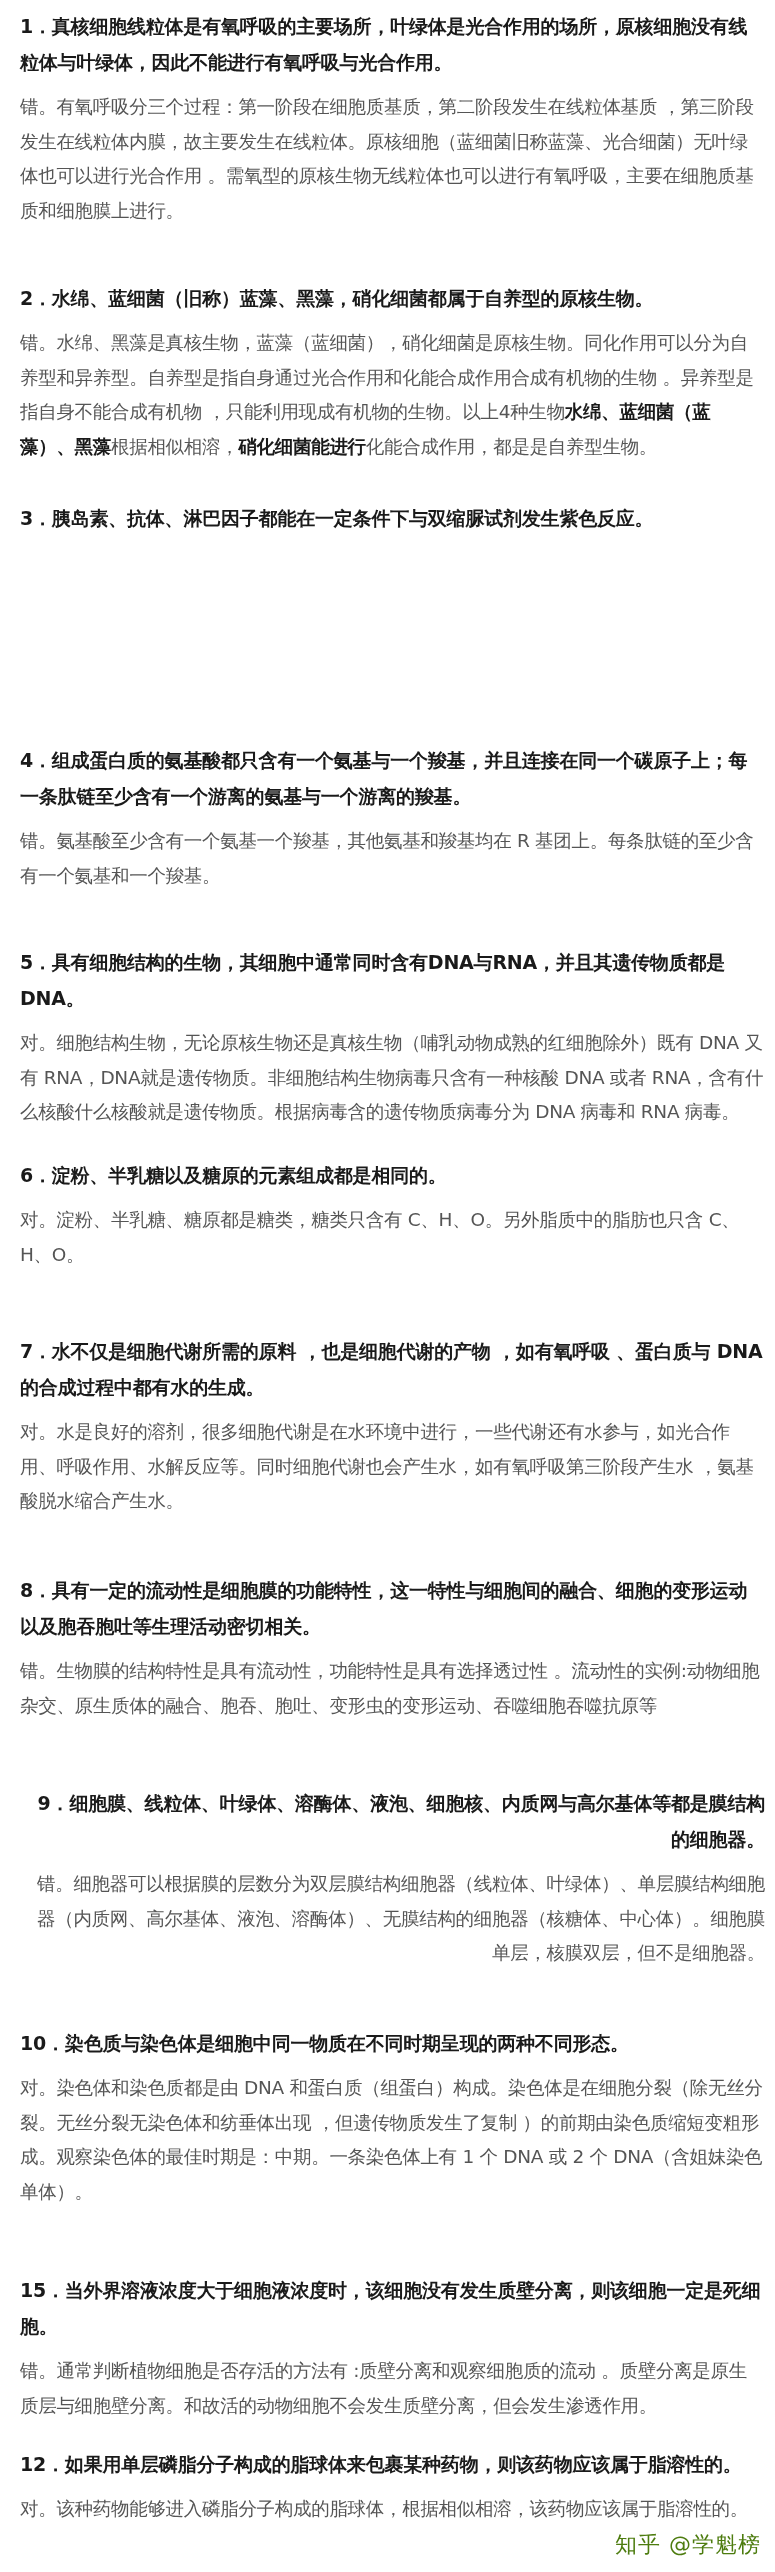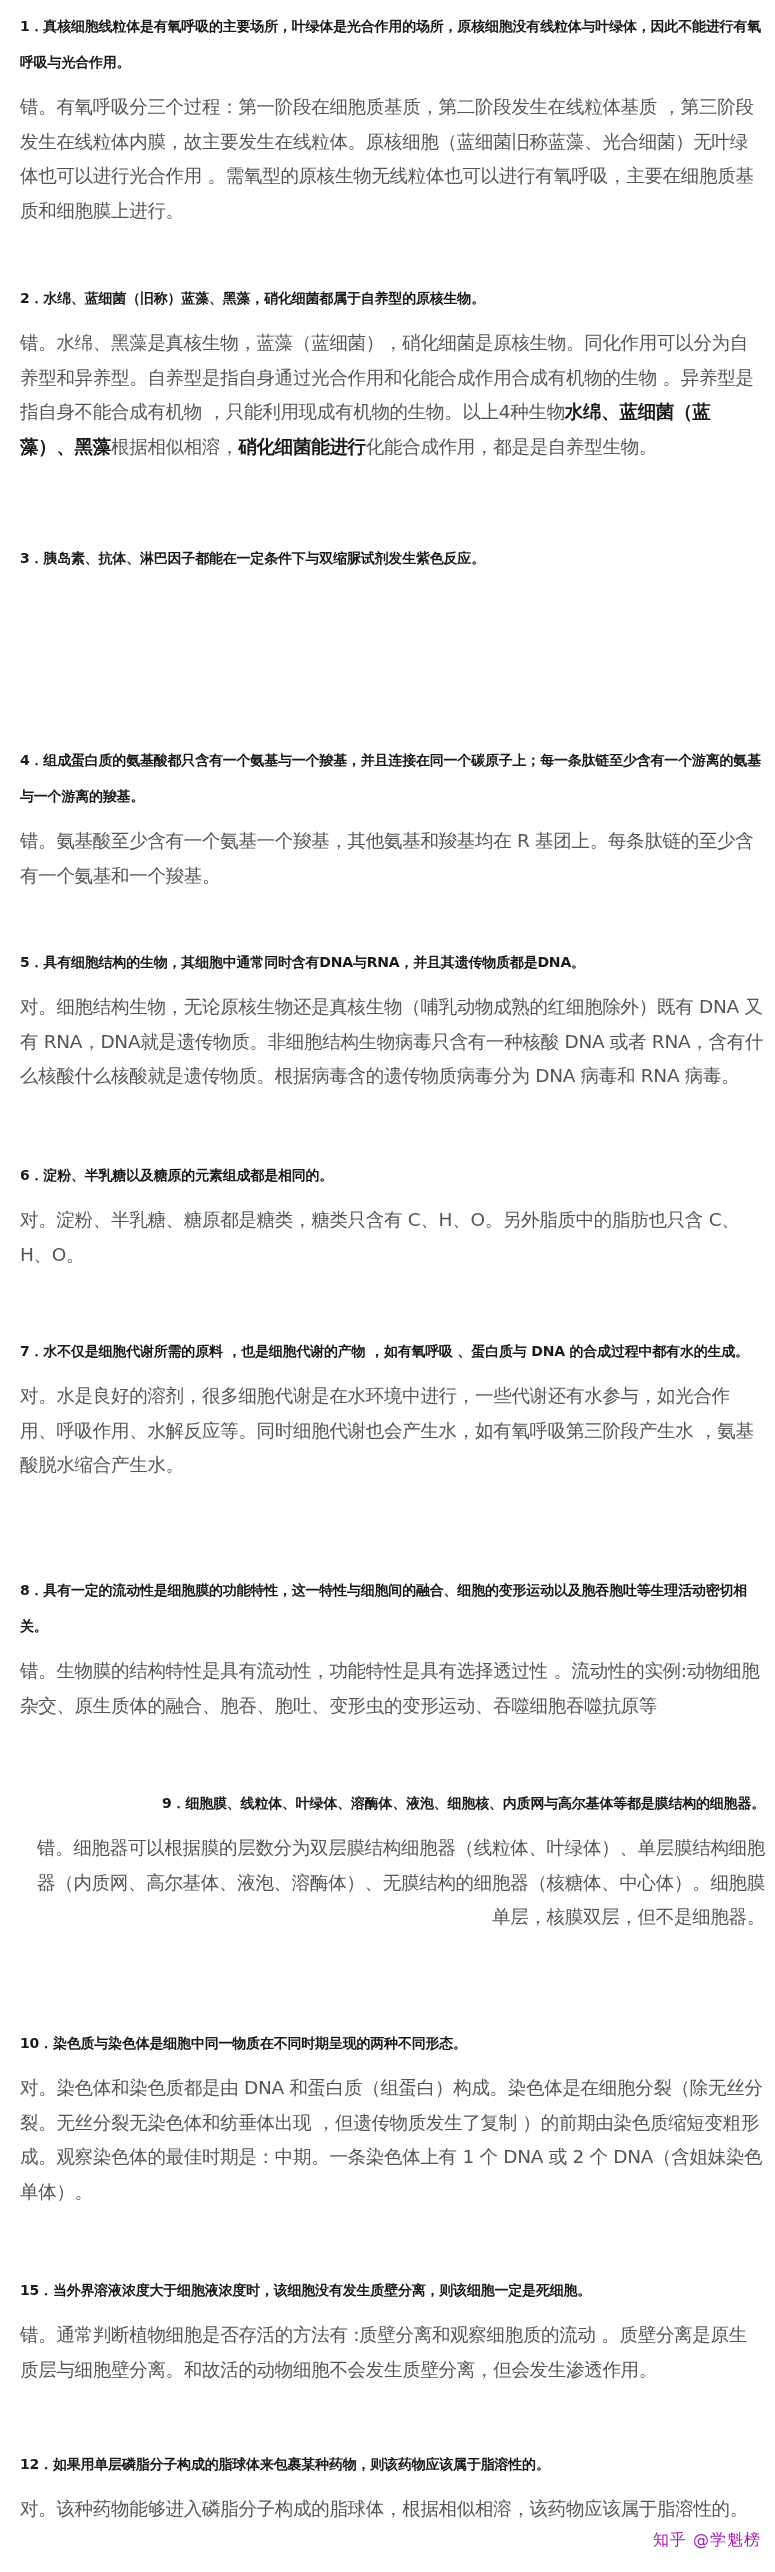--- a/index.html
+++ b/index.html
@@ -14,60 +14,60 @@
       overflow: hidden;
       font-family: "DejaVu Sans", "Liberation Sans", sans-serif;
     }
     .qa {
       position: absolute;
       left: 20px;
       width: 745px;
     }
     .question {
       margin: 0;
-      font-size: 14px;
+      font-size: 19px;
       font-weight: bold;
       color: #1a1a1a;
       line-height: 36px;
       letter-spacing: -0.2px;
     }
     .answer {
       margin: 10px 0 0 0;
       font-size: 18.5px;
       color: #555555;
       line-height: 34.5px;
       letter-spacing: -0.3px;
     }
     .answer b {
       color: #1a1a1a;
       font-weight: bold;
     }
     .watermark {
       position: absolute;
       right: 14px;
       top: 2530px;
-      font-size: 16px;
-      color: #a21caf;
+      font-size: 22px;
+      color: #4d7c0f;
       letter-spacing: 1px;
     }
   </style>
 </head>
 <body>
 
 <section class="qa" style="top:8px;">
   <p class="question">1．真核细胞线粒体是有氧呼吸的主要场所，叶绿体是光合作用的场所，原核细胞没有线粒体与叶绿体，因此不能进行有氧呼吸与光合作用。</p>
   <p class="answer">错。有氧呼吸分三个过程：第一阶段在细胞质基质，第二阶段发生在线粒体基质 ，第三阶段发生在线粒体内膜，故主要发生在线粒体。原核细胞（蓝细菌旧称蓝藻、光合细菌）无叶绿体也可以进行光合作用 。需氧型的原核生物无线粒体也可以进行有氧呼吸，主要在细胞质基质和细胞膜上进行。</p>
 </section>
 
 <section class="qa" style="top:280px;">
   <p class="question">2．水绵、蓝细菌（旧称）蓝藻、黑藻，硝化细菌都属于自养型的原核生物。</p>
   <p class="answer"><span>错。水绵、黑藻是真核生物，蓝藻（蓝细菌），硝化细菌是原核生物。同化作用可以分为自养型和异养型。自养型是指自身通过光合作用和化能合成作用合成有机物的生物 。异养型是指自身不能合成有机物 ，只能利用现成有机物的生物。以上4种生物</span><b>水绵、蓝细菌（蓝藻）、黑藻</b><span>根据相似相溶，</span><b>硝化细菌能进行</b><span>化能合成作用，都是是自养型生物。</span></p>
 </section>
 
-<section class="qa" style="top:540px;">
+<section class="qa" style="top:500px;">
   <p class="question">3．胰岛素、抗体、淋巴因子都能在一定条件下与双缩脲试剂发生紫色反应。</p>
 </section>
 
 <section class="qa" style="top:742px;">
   <p class="question">4．组成蛋白质的氨基酸都只含有一个氨基与一个羧基，并且连接在同一个碳原子上；每一条肽链至少含有一个游离的氨基与一个游离的羧基。</p>
   <p class="answer">错。氨基酸至少含有一个氨基一个羧基，其他氨基和羧基均在 R 基团上。每条肽链的至少含有一个氨基和一个羧基。</p>
 </section>
 
 <section class="qa" style="top:944px;">
   <p class="question">5．具有细胞结构的生物，其细胞中通常同时含有DNA与RNA，并且其遗传物质都是DNA。</p>

